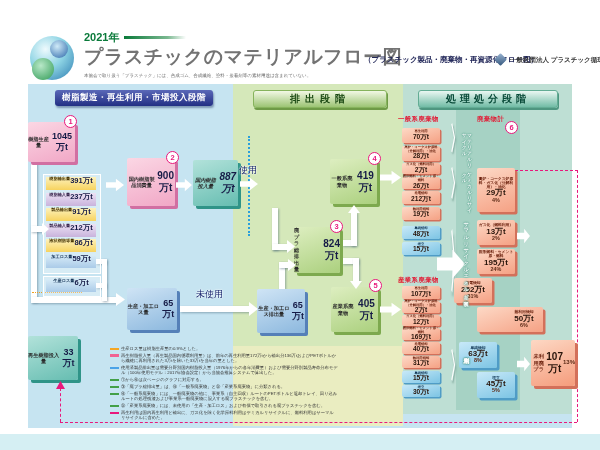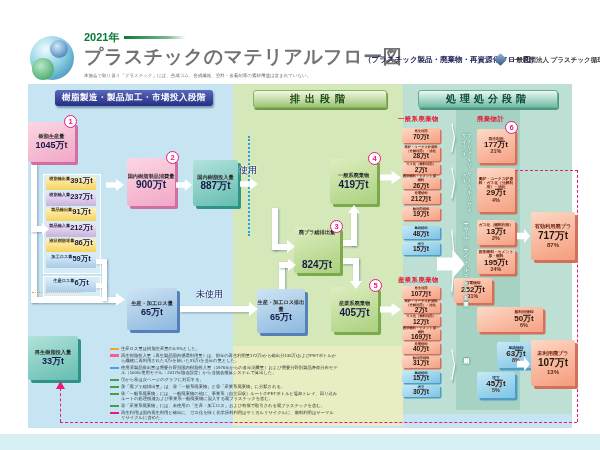--- a/index.html
+++ b/index.html
@@ -6,21 +6,21 @@
   body{font-family:"Liberation Sans", sans-serif; -webkit-font-smoothing:antialiased;}
   #canvas{position:relative;width:600px;height:450px;background:#fff;overflow:hidden;}
   
   .panel{position:absolute;}
   
   .shdr{position:absolute;display:flex;align-items:center;justify-content:center;font-weight:bold;border-radius:3px;}
   .shdr1{background:linear-gradient(#5a68b8,#222f84);color:#fff;font-size:8.5px;letter-spacing:0.5px;box-shadow:1px 2px 2px rgba(20,40,90,.4);}
   .shdr2{background:linear-gradient(#f2f8e4,#9cc474);color:#1c4a14;font-size:10px;letter-spacing:5px;border:1px solid #86b35c;box-shadow:1px 2px 0 #6e9a46;}
   .shdr3{background:linear-gradient(#eaf7f2,#72bca6);color:#084a38;font-size:10px;letter-spacing:4px;border:1px solid #62ac94;box-shadow:1px 2px 0 #4e9680;}
   
-  .b3{position:absolute;display:flex;flex-direction:column;align-items:center;justify-content:center;text-align:center;border-radius:2px;z-index:3;}
+  .b3{position:absolute;display:flex;flex-direction:row;align-items:center;justify-content:space-between;text-align:center;border-radius:2px;z-index:3;}
   .b3 .bl{font-size:5.2px;font-weight:bold;color:#2a2a2a;line-height:1.25;}
   .b3 .bv{font-size:9px;font-weight:bold;color:#151a46;line-height:1.2;}
   .pink{background:linear-gradient(160deg,#fbd7e4,#f1a7c6);box-shadow:3px 3px 0 #d16fa2;}
   .tealb{background:linear-gradient(160deg,#b2e2da,#66bdb1);box-shadow:3px 3px 0 #2f9488;}
   .grn{background:linear-gradient(160deg,#ddeec0,#abd07e);box-shadow:3px 3px 0 #7da94e;}
   .blu{background:linear-gradient(160deg,#cfe4f5,#8cb8de);box-shadow:3px 3px 0 #5580b8;}
   .sal3{background:linear-gradient(160deg,#fdd8c4,#f59c7c);box-shadow:3px 3px 0 #d3705a;}
   
   .srow{position:absolute;display:flex;flex-direction:row;align-items:flex-start;justify-content:center;text-align:center;border-radius:0;z-index:3;}
   .srow .sl{font-size:4.2px;font-weight:bold;color:#4a3808;line-height:1;}
@@ -100,21 +100,21 @@
   <div class="logo1" style="left:32px;top:58px;width:22px;height:22px;background:radial-gradient(circle at 40% 35%,#b8e8c8,#2f9a54);"></div>
   <div class="logo1" style="left:50px;top:40px;width:18px;height:18px;background:radial-gradient(circle at 40% 35%,#cfeaf8,#2a66a8);"></div>
   <div class="yr" style="left:84px;top:30px;">2021年</div>
   <div class="yrline" style="left:124px;top:36px;width:62px;"></div>
   <div class="ttl" style="left:84px;top:44px;">プラスチックのマテリアルフロー図</div>
   <div class="sub" style="left:364px;top:55px;">（プラスチック製品・廃棄物・再資源化フロー図）</div>
   <div class="cube" style="left:496px;top:55px;"></div>
   <div class="orgt" style="left:510px;top:56px;">一般社団法人 プラスチック循環利用協会</div>
   <div class="hnote" style="left:84px;top:73px;">本協会で取り扱う「プラスチック」には、合成ゴム、合成繊維、塗料・接着剤等の素材用途は含まれていない。</div>
 
-  <div class="shdr shdr1" style="left:55px;top:90px;width:158px;height:16px;">樹脂製造・製品加工・市場投入段階</div>
+  <div class="shdr shdr1" style="left:55px;top:90px;width:158px;height:16px;">樹脂製造・再生利用・市場投入段階</div>
   <div class="shdr shdr3" style="left:418px;top:90px;width:138px;height:16px;">処理処分段階</div>
   <div class="shdr shdr2" style="left:253px;top:90px;width:132px;height:16px;">排出段階</div>
 
   <div class="b3 pink" style="left:28px;top:122px;width:47px;height:40px;">
     <span class="bl">樹脂生産量</span>
     <span class="bv">1045万t</span>
   </div>
   <div class="numc" style="left:64px;top:115px;">1</div>
 
   <div class="bar" style="left:31px;top:160px;width:6px;height:142px;"></div>
@@ -159,21 +159,21 @@
   <div class="bar" style="left:96px;top:283px;width:10px;height:5px;"></div>
   <div class="bar" style="left:102px;top:259px;width:5px;height:42px;"></div>
 
   <div class="arr" style="left:106px;top:178px;width:18px;height:14px;"></div>
   <div class="b3 pink" style="left:127px;top:158px;width:48px;height:48px;">
     <span class="bl">国内樹脂製品消費量</span>
     <span class="bv" style="font-size:10px;">900万t</span>
   </div>
   <div class="numc" style="left:166px;top:151px;">2</div>
   <div class="arr" style="left:176px;top:178px;width:16px;height:14px;"></div>
-  <div class="b3 tealb" style="left:193px;top:160px;width:45px;height:46px;">
+  <div class="b3 tealb" style="left:193px;top:160px;width:45px;height:46px;font-style:italic;">
     <span class="bl">国内樹脂投入量</span>
     <span class="bv" style="font-size:10px;">887万t</span>
   </div>
 
   <div class="b3 blu" style="left:127px;top:288px;width:50px;height:42px;">
     <span class="bl">生産・加工ロス量</span>
     <span class="bv">65万t</span>
   </div>
   <div class="b3 tealb" style="left:28px;top:336px;width:50px;height:44px;">
     <span class="bl">再生樹脂投入量</span>
@@ -297,25 +297,20 @@
   <div class="brace" style="left:450px;top:255px;font-size:13px;transform:scaleY(5.2);">〉</div>
   <div class="brace" style="left:450px;top:358px;font-size:13px;transform:scaleY(2.6);">〉</div>
   <div class="arr" style="left:437px;top:248px;width:28px;height:32px;"></div>
 
   <div class="vtxt" style="left:461px;top:130px;height:36px;font-size:4.8px;">マテリアルリサイクル</div>
   <div class="vtxt" style="left:461px;top:169px;height:44px;font-size:4.8px;">ケミカルリサイクル</div>
   <div class="vtxt" style="left:463px;top:218px;height:116px;font-size:5.2px;">サーマルリサイクル（エネルギー回収）</div>
   <div class="vtxt" style="left:463px;top:352px;height:40px;font-size:6px;">未利用</div>
 
   <div class="numc" style="left:505px;top:121px;">6</div>
-  <div class="wrow trow" style="left:477px;top:129px;width:38px;height:34px;">
-    <span class="wl">再生利用</span>
-      <span class="wv">177万t</span>
-      <span class="wp">21%</span>
-    </div>
   <div class="wrow trow" style="left:477px;top:168px;width:38px;height:44px;">
     <span class="wl">高炉・コークス炉原料・ガス化（分解利用）・油化</span>
       <span class="wv">29万t</span>
       <span class="wp">4%</span>
     </div>
   <div class="wrow trow" style="left:477px;top:220px;width:38px;height:25px;">
     <span class="wl">ガス化（燃料利用）</span>
       <span class="wv">13万t</span>
       <span class="wp">2%</span>
     </div>
@@ -327,37 +322,32 @@
   <div class="wrow trow" style="left:454px;top:278px;width:38px;height:25px;">
     <span class="wl">発電焼却</span>
       <span class="wv">252万t</span>
       <span class="wp">31%</span>
     </div>
   <div class="wrow trow" style="left:477px;top:307px;width:38px;height:25px;padding-left:28px;">
     <span class="wl">熱利用焼却</span>
       <span class="wv">50万t</span>
       <span class="wp">6%</span>
     </div>
-  <div class="wrow trow wblue" style="left:497px;top:342px;width:38px;height:26px;">
+  <div class="wrow trow wblue" style="left:459px;top:342px;width:38px;height:26px;">
     <span class="wl">単純焼却</span>
       <span class="wv">63万t</span>
       <span class="wp">8%</span>
     </div>
   <div class="wrow trow wblue" style="left:477px;top:372px;width:38px;height:26px;">
     <span class="wl">埋立</span>
       <span class="wv">45万t</span>
       <span class="wp">5%</span>
     </div>
 
   <div class="arr" style="left:517px;top:228px;width:13px;height:16px;"></div>
-  <div class="b3 sal3" style="left:531px;top:212px;width:44px;height:48px;">
-    <span class="bl" style="color:#6e2410;">有効利用廃プラ</span>
-    <span class="bv" style="color:#28140a;font-size:10px;">717万t</span>
-    <span class="bl" style="color:#5c2a16;font-size:6px;">87%</span>
-  </div>
   <div class="arr" style="left:517px;top:356px;width:13px;height:16px;"></div>
   <div class="b3 sal3" style="left:531px;top:340px;width:44px;height:46px;">
     <span class="bl" style="color:#6e2410;">未利用廃プラ</span>
     <span class="bv" style="color:#28140a;font-size:10px;">107万t</span>
     <span class="bl" style="color:#5c2a16;font-size:6px;">13%</span>
   </div>
 
   <div class="dashmag" style="left:515px;top:170px;width:63px;height:0;border-top:1.5px dashed #e8187c;"></div>
   <div class="dashmag" style="left:577px;top:170px;width:0;height:252px;border-left:1.5px dashed #e8187c;"></div>
   <div class="dashmag" style="left:60px;top:422px;width:517px;height:0;border-top:1.5px dashed #e8187c;"></div>

